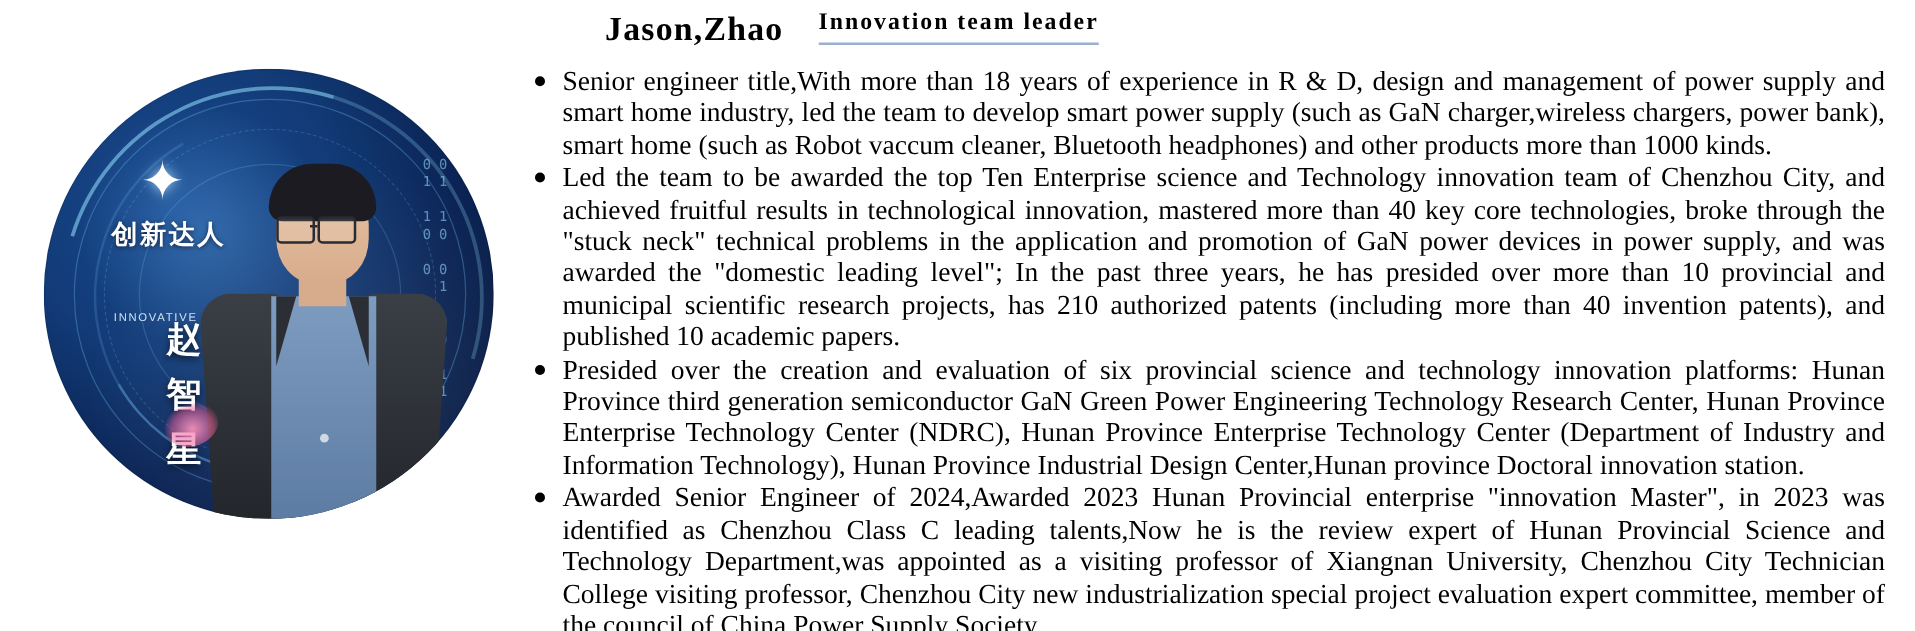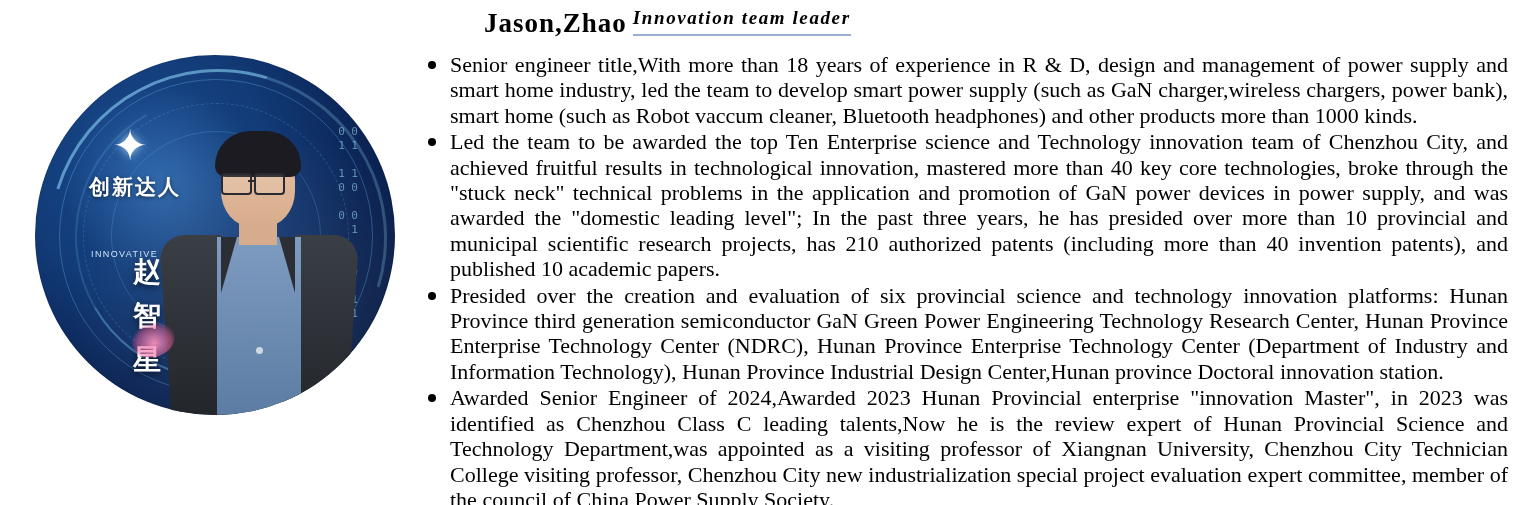--- a/index.html
+++ b/index.html
@@ -224,35 +224,34 @@
   
   .content {
     position: absolute;
     left: 418px;
     top: 0;
     width: 1090px;
   }
   .header {
     display: flex;
     align-items: flex-end;
-    gap: 6px;
+    gap: 28px;
     padding-top: 6px;
     padding-left: 66px;
   }
   .person-name {
     font-family: "Liberation Serif", serif;
     font-size: 27px;
     font-weight: bold;
     letter-spacing: 1px;
     white-space: nowrap;
     line-height: 34px;
   }
   .role-wrap {
     padding-bottom: 4px;
-    font-style: italic;
   }
   .role {
     font-family: "Liberation Serif", serif;
     font-size: 19px;
     font-weight: bold;
     letter-spacing: 1.6px;
     white-space: nowrap;
     line-height: 24px;
   }
   .role-underline {

